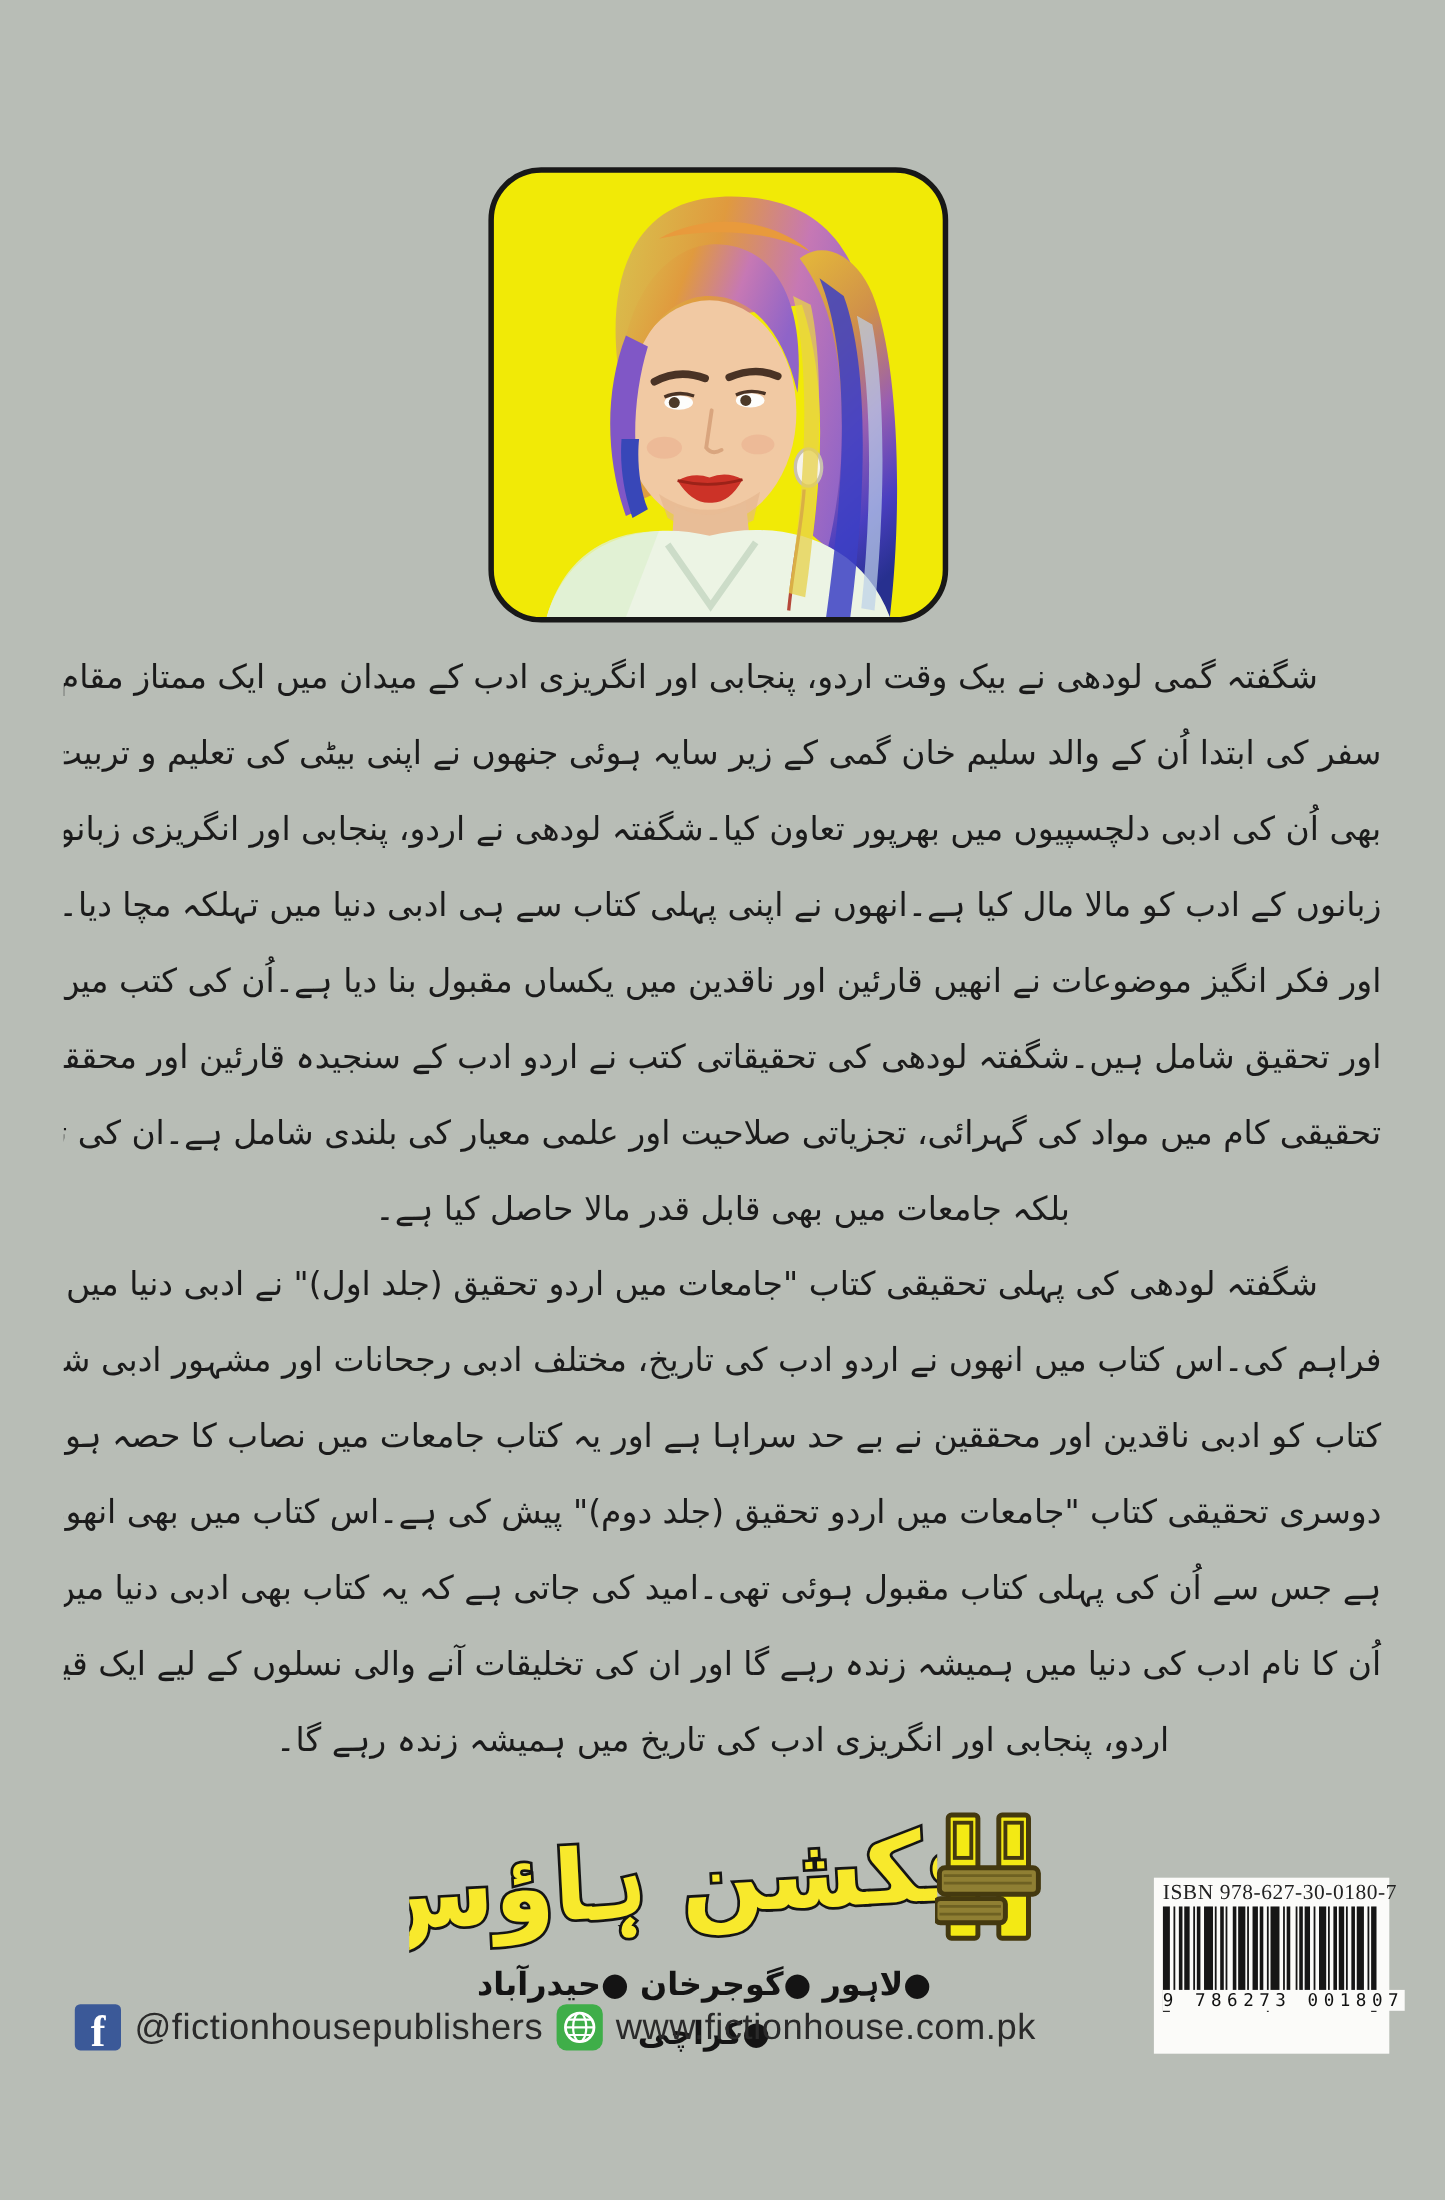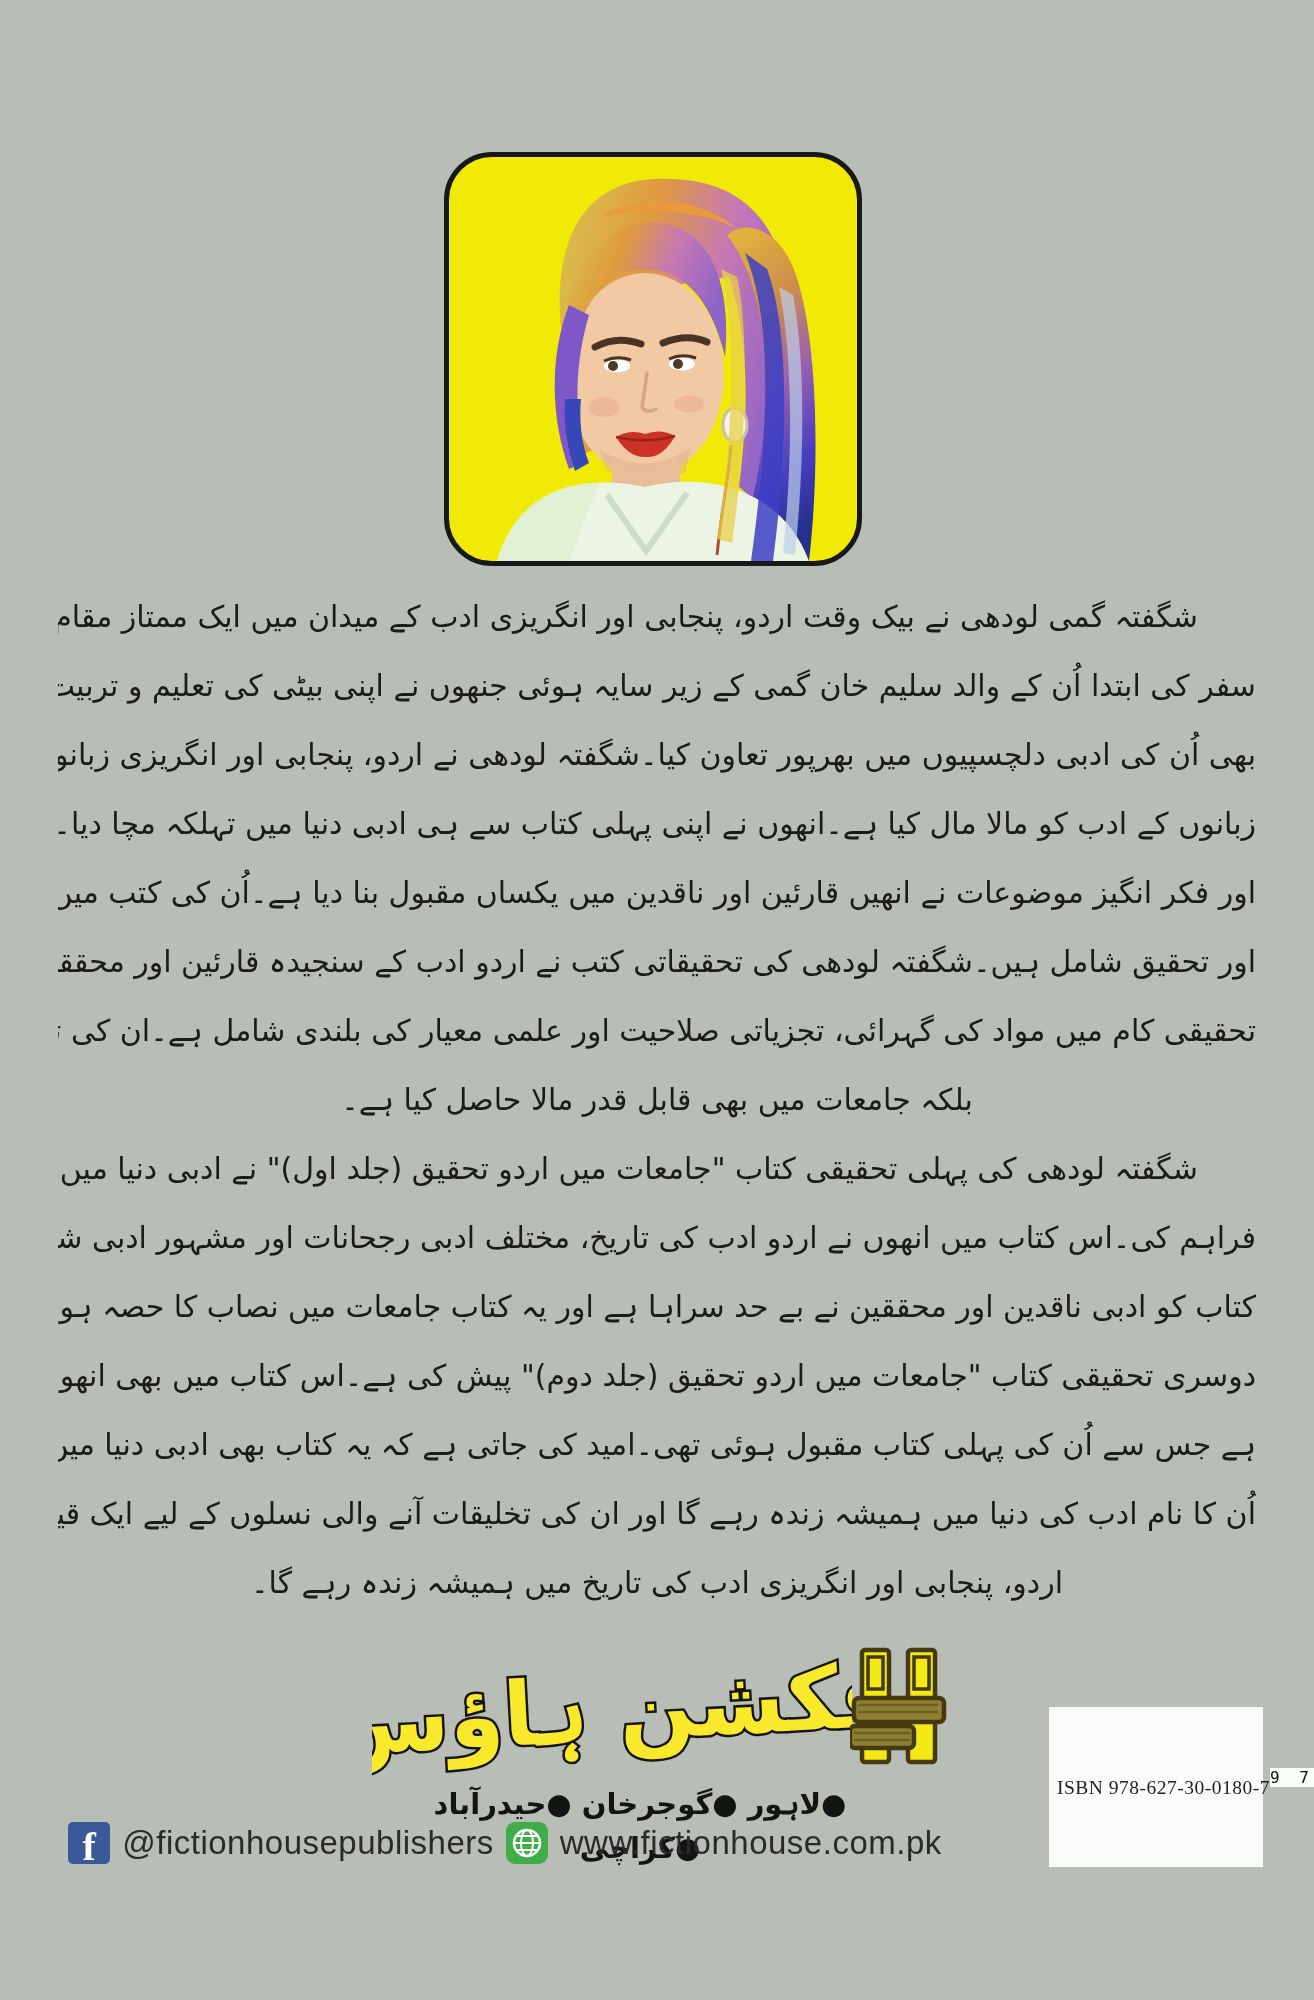--- a/index.html
+++ b/index.html
@@ -53,21 +53,21 @@
   }
   .globe-badge{
     width:42px;height:42px;background:#3fae49;border-radius:9px;
     display:flex;align-items:center;justify-content:center;
   }
 
   
   .barcode{
     position:absolute;left:1049px;top:1707px;width:214px;height:160px;
     background:#fbfbf9;box-sizing:border-box;padding:3px 8px 2px 8px;
-    display:flex;flex-direction:row;align-items:center;
+    display:flex;flex-direction:column;align-items:flex-start;
   }
   .isbn-label{
     font-family:"Liberation Serif",serif;font-size:19.5px;color:#222;
     white-space:nowrap;letter-spacing:0.5px;
   }
   .bars{width:196px;height:96px;margin-top:1px;}
   .barcode-digits{
     font-family:"DejaVu Sans Mono",monospace;font-size:16px;color:#111;
     letter-spacing:5px;margin-top:-20px;background:#fbfbf9;
     padding:0 0;white-space:nowrap;

